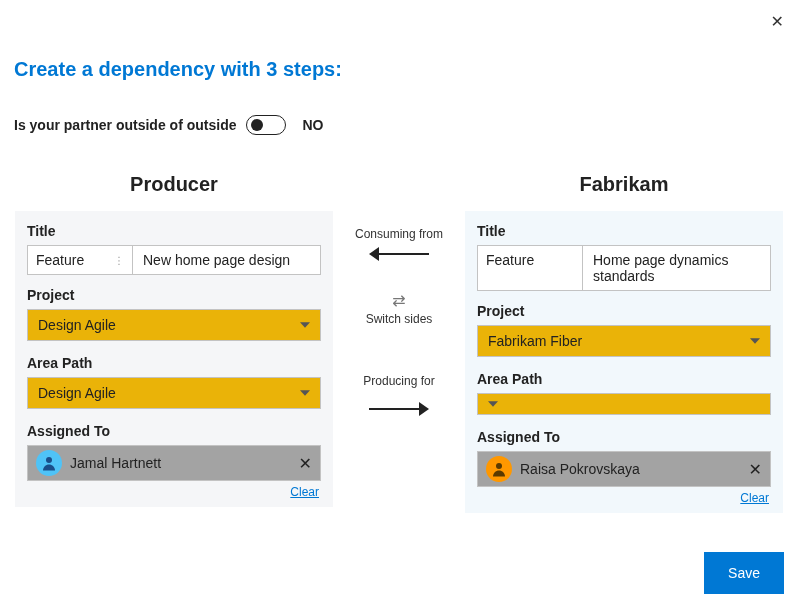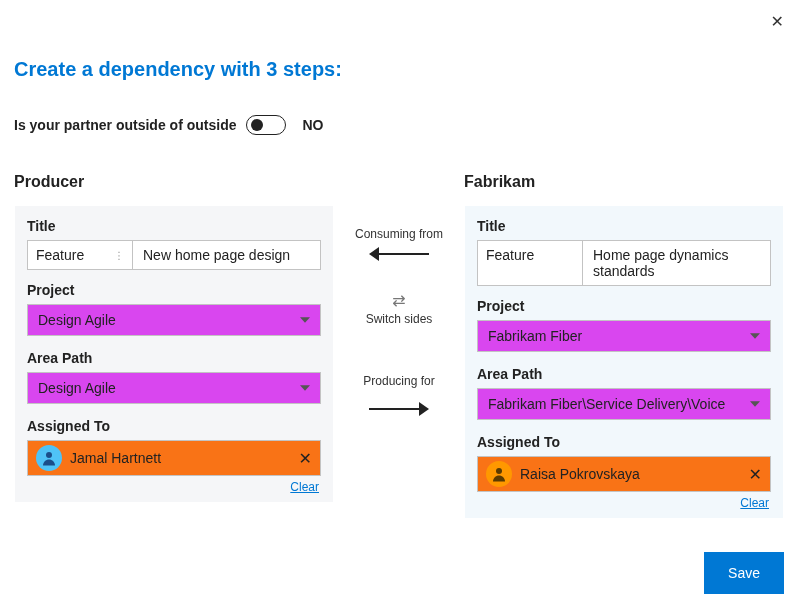--- a/index.html
+++ b/index.html
@@ -65,22 +65,23 @@
     gap: 10px;
   }
   .panel {
     width: 320px;
     background: #f5f6f8;
     border: 1px solid #fff;
     padding-bottom: 4px;
   }
   .panel.consumer { background: #f2f8fc; }
   .panel-title {
-    font-size: 16px;
+    font-size: 20px;
     font-weight: 700;
+    text-align: center;
     margin-bottom: 14px;
     padding-top: 2px;
   }
   .panel-body { padding: 12px 12px 4px 12px; }
   .field-label {
     font-weight: 700;
     font-size: 14px;
     margin-bottom: 6px;
   }
   .row-title {
@@ -107,38 +108,38 @@
   .row-title .txt {
     flex: 1;
     padding: 6px 10px;
     font-size: 14px;
   }
   .select-box {
     display: flex;
     align-items: center;
     justify-content: space-between;
     border: 1px solid #c3c3c3;
-    background: #d946ef;
+    background: #eab308;
     padding: 7px 10px;
     font-size: 14px;
     margin-bottom: 14px;
     cursor: pointer;
   }
   .chev {
     width: 0; height: 0;
     border-left: 5px solid transparent;
     border-right: 5px solid transparent;
     border-top: 6px solid #555;
     transform: scaleY(.9);
   }
   .assigned-box {
     display: flex;
     align-items: center;
     border: 1px solid #c3c3c3;
-    background: #f97316;
+    background: #a3a3a3;
     padding: 4px 8px;
     font-size: 14px;
     gap: 8px;
     justify-content: space-between;
   }
   .assigned-left { display:flex; align-items:center; gap:8px; }
   .avatar {
     width: 26px; height:26px; border-radius:50%;
     display:flex; align-items:center; justify-content:center;
     font-size:16px;
@@ -304,21 +305,20 @@
         </div>
 
         <div class="field-label">Project</div>
         <div class="select-box">
           <span>Fabrikam Fiber</span>
           <span class="chev"></span>
         </div>
 
         <div class="field-label">Area Path</div>
         <div class="select-box">
-          <span>Fabrikam Fiber\Service Delivery\Voice</span>
           <span class="chev"></span>
         </div>
 
         <div class="field-label">Assigned To</div>
         <div class="assigned-box">
           <div class="assigned-left">
             <div class="avatar orange">
               <svg viewBox="0 0 24 24">
                   <circle cx="12" cy="8" r="4" fill="#5a3a00"></circle>
                   <path d="M4 22c0-4.4 3.6-8 8-8s8 3.6 8 8" fill="#5a3a00"></path>

